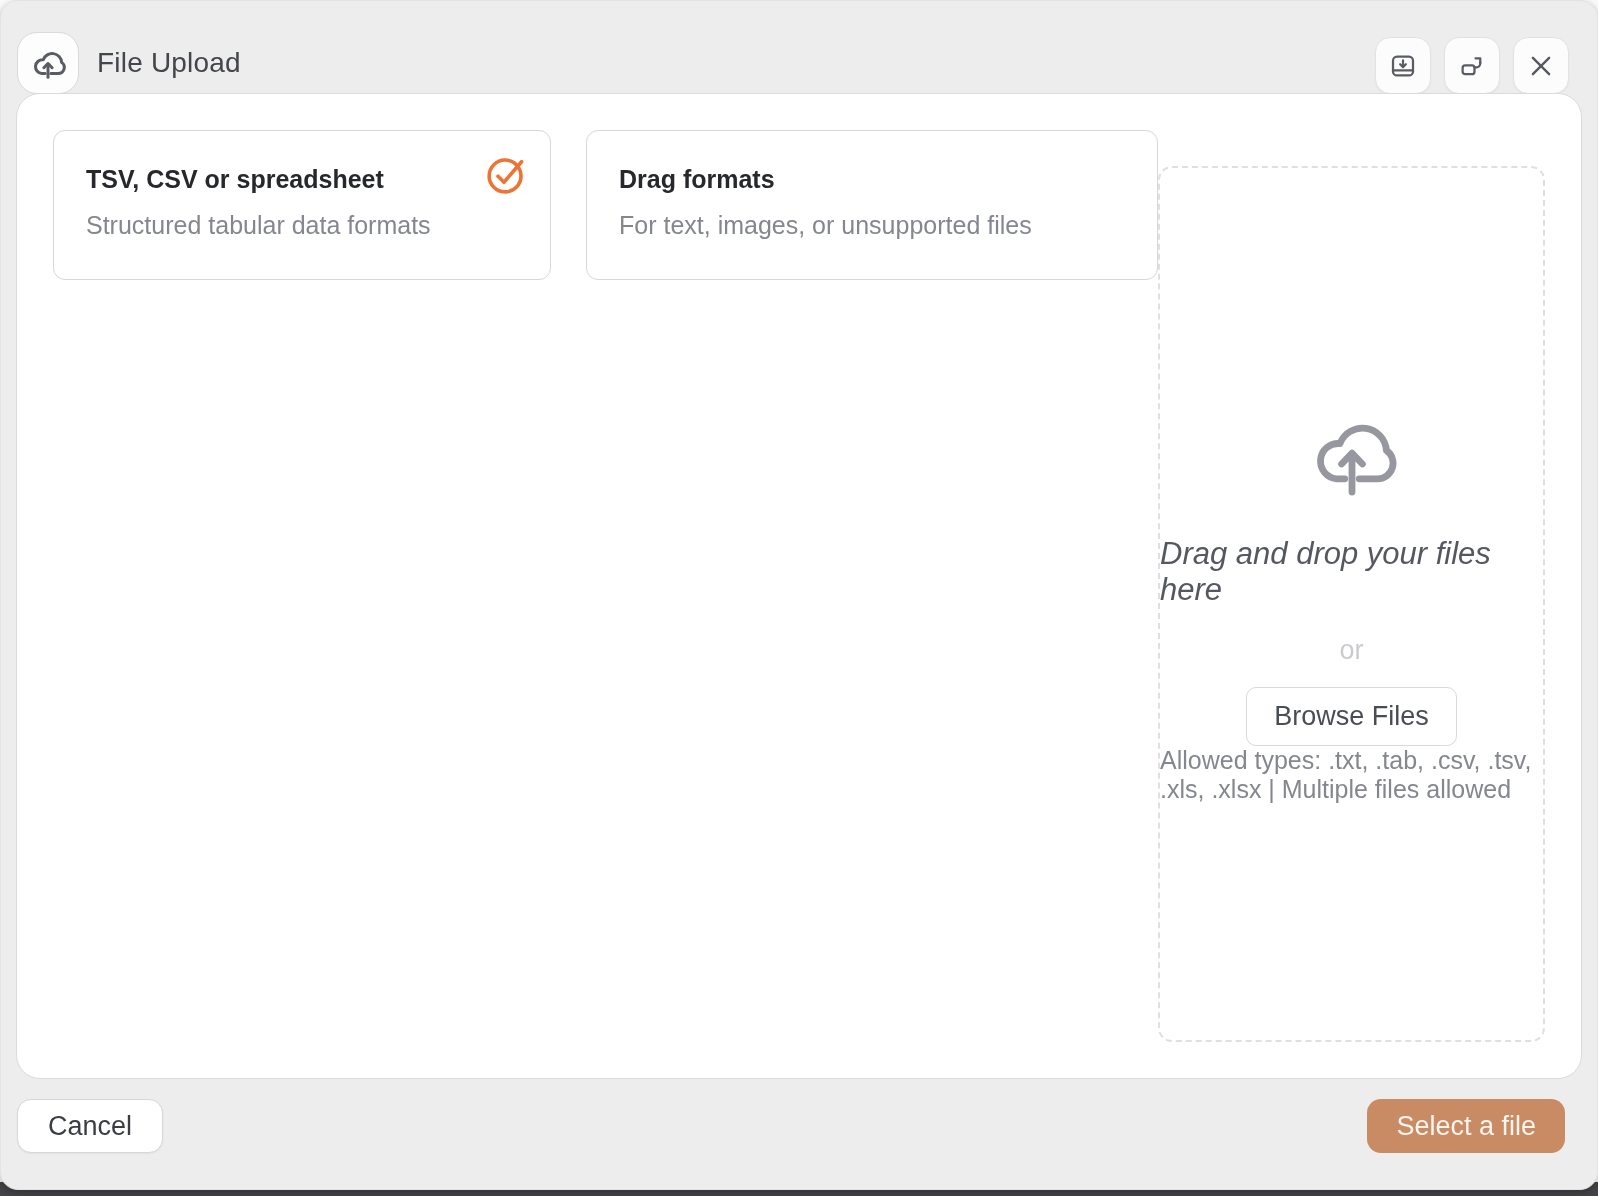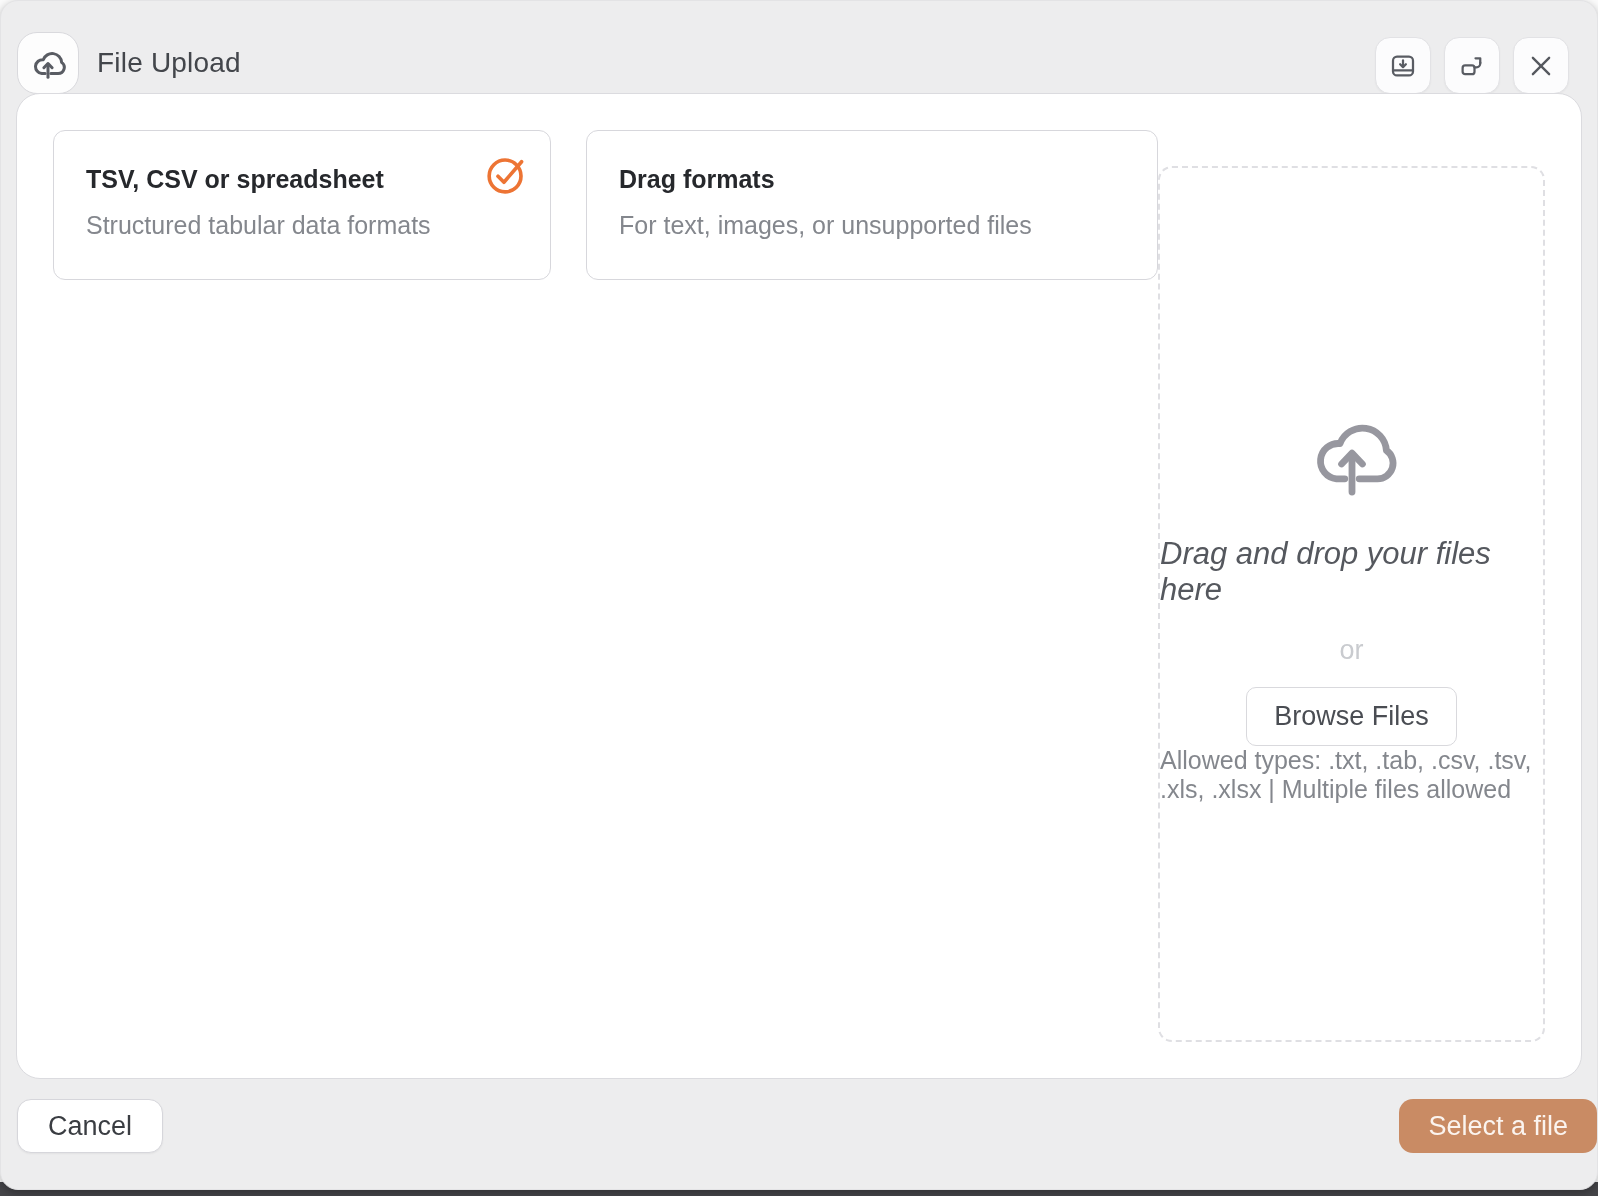--- a/index.html
+++ b/index.html
@@ -66,21 +66,21 @@
   .dz-heading { font-size:31px; color:#55585e; margin-top:36px;font-style:italic; }
   .dz-or      { font-size:27px; color:#c9cbcf; margin-top:27px; }
   .browse-btn {
     margin-top:21px; font-family:inherit; font-size:27px; color:#4a4d53;
     background:#fff; border:1.5px solid #d9d9dd; border-radius:10px;
     padding:13px 27px; cursor:pointer;
   }
   .dz-allowed { font-size:25px; color:#84878d; }
   
   .footer {
-    position:absolute; left:16px; right:0; bottom:36px; height:54px;
+    position:absolute; left:16px; right:32px; bottom:36px; height:54px;
     display:flex; align-items:center; justify-content:space-between;
   }
   .cancel-btn {
     font-family:inherit; font-size:27px; color:#3a3d42;
     background:#fff; border:1.5px solid #d6d6db; border-radius:14px;
     height:54px; padding:0 30px; cursor:pointer;
     box-shadow:0 1px 2px rgba(0,0,0,.05);
   }
   .select-btn {
     font-family:inherit; font-size:27px; color:#fbf4ef;

